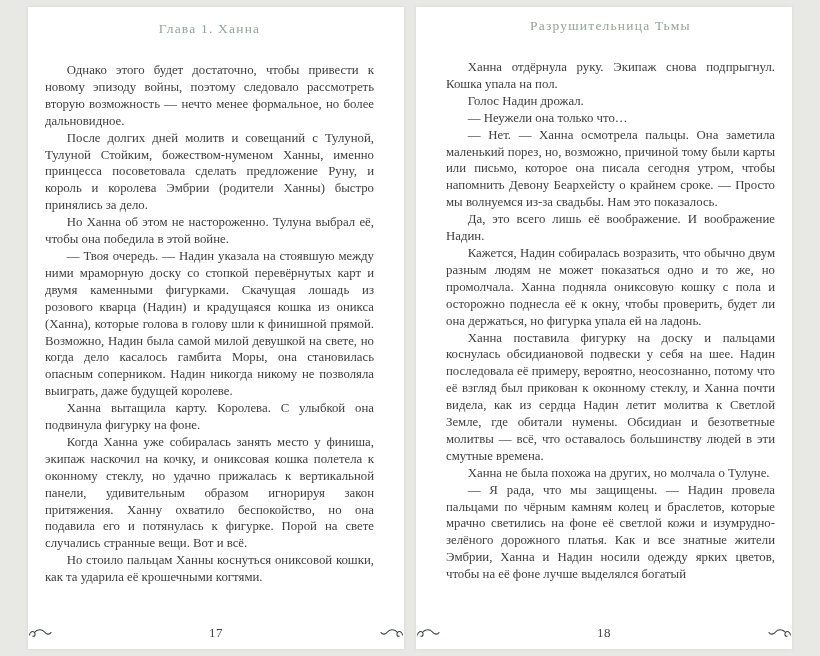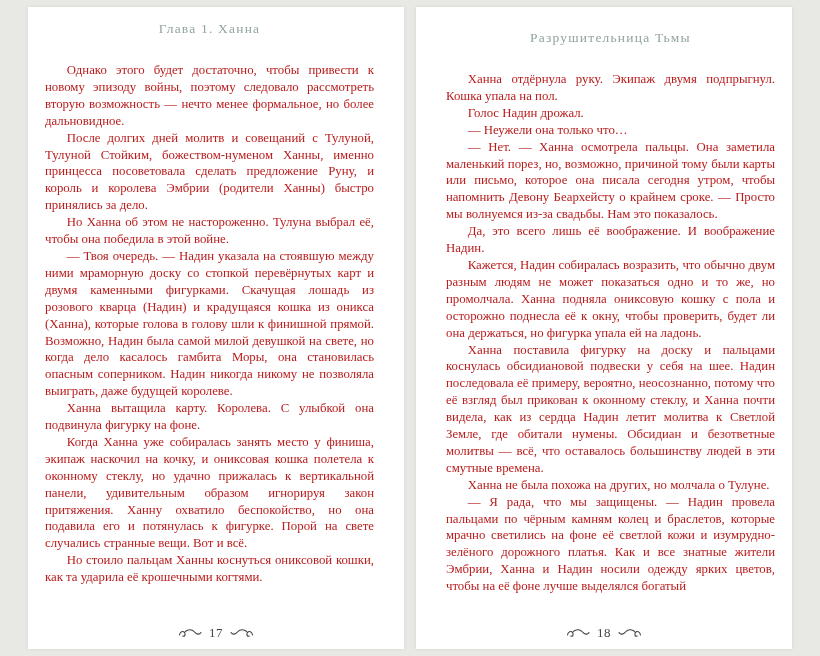--- a/index.html
+++ b/index.html
@@ -23,53 +23,53 @@
     position: absolute;
     top: 7px;
     width: 376px;
     height: 642px;
     background: #ffffff;
     overflow: hidden;
     box-shadow: 0 0 4px rgba(0,0,0,0.08);
   }
 
   .page.left  { left: 28px;  padding: 14px 30px 34px 17px; }
-  .page.right { left: 416px; padding: 23px 17px 34px 30px; }
+  .page.right { left: 416px; padding: 11px 17px 34px 30px; }
 
   .running-head {
     text-align: center;
     color: #92a59b;
     font-size: 13.5px;
     letter-spacing: 1.2px;
     margin-bottom: 25px;
     white-space: nowrap;
   }
 
   .body-text {
-    color: #b91c1c;
+    color: #404040;
     font-size: 12.8px;
     line-height: 16.9px;
     text-align: justify;
     hyphens: auto;
     -webkit-hyphens: auto;
   }
 
   .body-text p {
     text-indent: 1.7em;
     margin: 0;
   }
 
   .page-footer {
     position: absolute;
     bottom: 8px;
     left: 0;
     right: 0;
     display: flex;
     align-items: center;
-    justify-content: center;
+    justify-content: space-between;
     gap: 7px;
   }
 
   .page-number {
     color: #46464a;
     font-size: 13px;
     letter-spacing: 0.5px;
   }
 
   .flourish { display: block; }
@@ -101,21 +101,21 @@
       <svg class="flourish mirror" width="24" height="11" viewBox="0 0 24 11">
         <path d="M1.5,7 C2,3.5 5,2.5 6.5,4.5 C8,6.5 6.5,9 4.8,8 M6.5,4.5 C9,1 14,1 16.5,4 C18.5,6.5 21.5,7 23,4.5" fill="none" stroke="#3d463f" stroke-width="1.1" stroke-linecap="round"></path>
       </svg>
     </div>
   </div>
 
   <div class="page right">
     <div class="running-head">Разрушительница Тьмы</div>
 
     <div class="body-text">
-      <p>Ханна отдёрнула руку. Экипаж двумя подпрыгнул. Кошка упала на пол.</p>
+      <p>Ханна отдёрнула руку. Экипаж снова подпрыгнул. Кошка упала на пол.</p>
       <p>Голос Надин дрожал.</p>
       <p>— Неужели она только что…</p>
       <p>— Нет. — Ханна осмотрела пальцы. Она заметила маленький порез, но, возможно, причиной тому были карты или письмо, которое она писала сегодня утром, чтобы напомнить Девону Беархейсту о крайнем сроке. — Просто мы волнуемся из-за свадьбы. Нам это показалось.</p>
       <p>Да, это всего лишь её воображение. И воображение Надин.</p>
       <p>Кажется, Надин собиралась возразить, что обычно двум разным людям не может показаться одно и то же, но промолчала. Ханна подняла ониксовую кошку с пола и осторожно поднесла её к окну, чтобы проверить, будет ли она держаться, но фигурка упала ей на ладонь.</p>
       <p>Ханна поставила фигурку на доску и пальцами коснулась обсидиановой подвески у себя на шее. Надин последовала её примеру, вероятно, неосознанно, потому что её взгляд был прикован к оконному стеклу, и Ханна почти видела, как из сердца Надин летит молитва к Светлой Земле, где обитали нумены. Обсидиан и безответные молитвы — всё, что оставалось большинству людей в эти смутные времена.</p>
       <p>Ханна не была похожа на других, но молчала о Тулуне.</p>
       <p>— Я рада, что мы защищены. — Надин провела пальцами по чёрным камням колец и браслетов, которые мрачно светились на фоне её светлой кожи и изумрудно-зелёного дорожного платья. Как и все знатные жители Эмбрии, Ханна и Надин носили одежду ярких цветов, чтобы на её фоне лучше выделялся богатый</p>
     </div>
 

